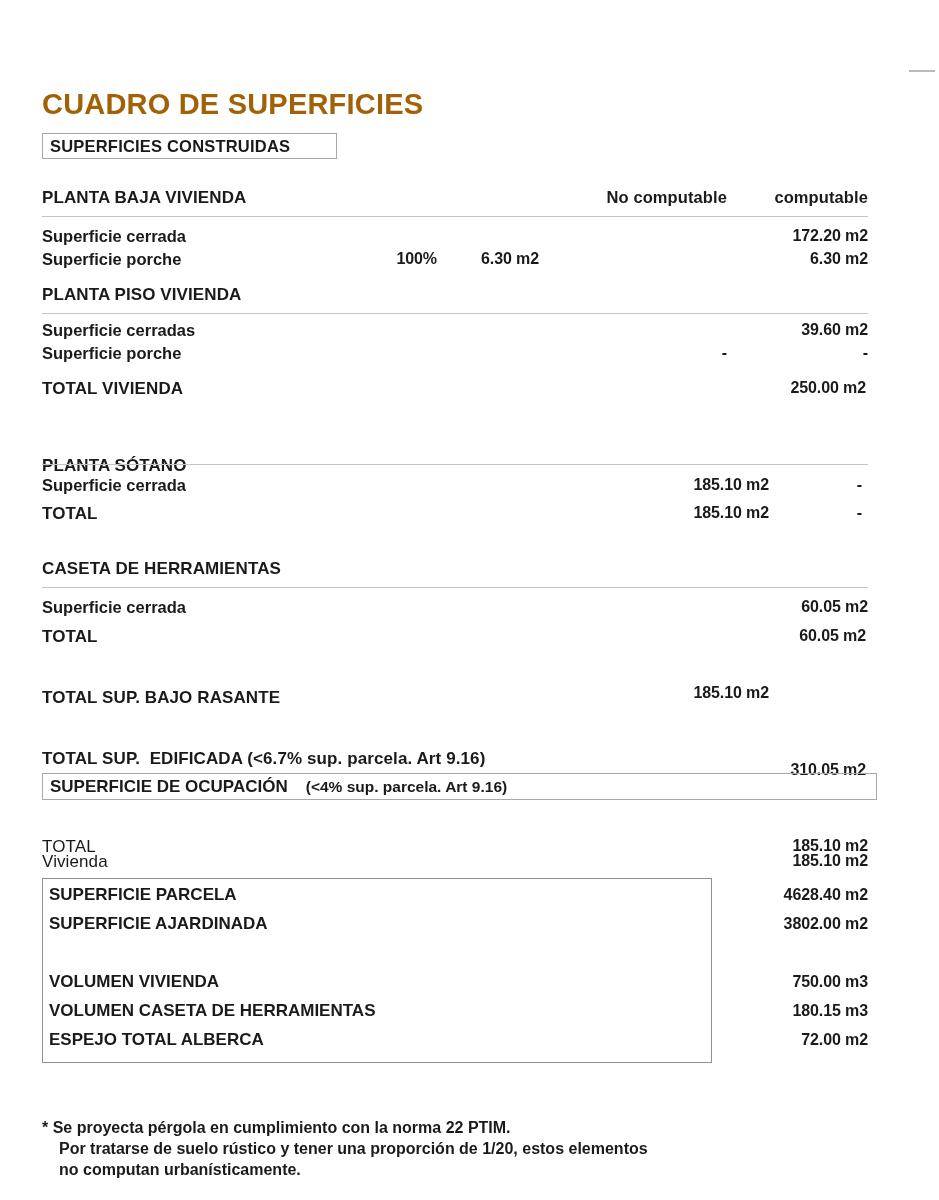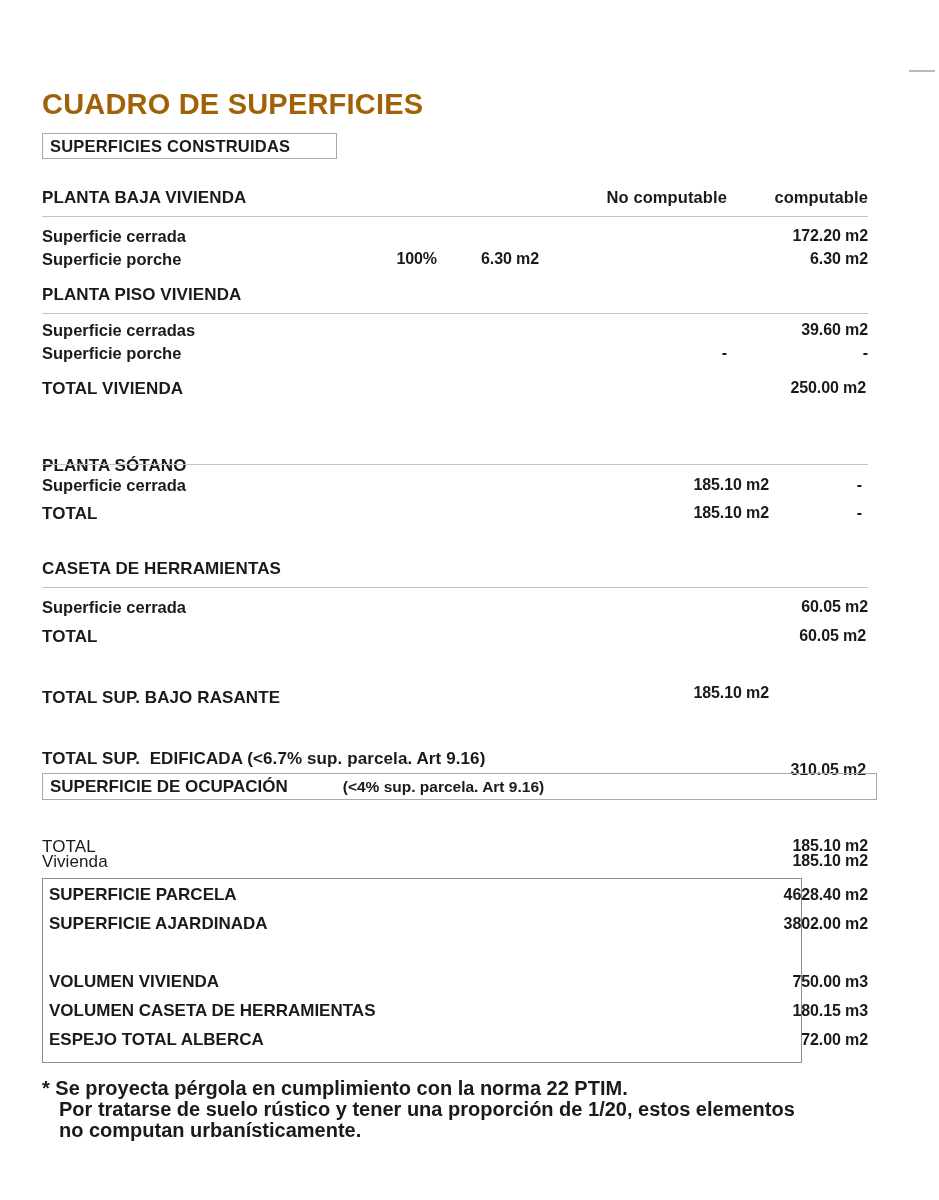--- a/index.html
+++ b/index.html
@@ -134,39 +134,38 @@
   .occ-box {
     position: absolute;
     left: 42px;
     top: 773px;
     width: 835px;
     height: 27px;
     border: 1px solid #a8a8a8;
     box-sizing: border-box;
     display: flex;
     align-items: center;
-    gap: 37px;
   }
   .occ-box .occ-title {
     padding-left: 7px;
     font-size: 17px;
     font-weight: bold;
   }
   .occ-box .occ-note {
     padding-left: 18px;
     font-size: 15.5px;
     font-weight: bold;
   }
 
   
   .sum-box {
     position: absolute;
     left: 42px;
     top: 878px;
-    width: 760px;
+    width: 670px;
     height: 185px;
     border: 1px solid #8f8f8f;
     box-sizing: border-box;
   }
   .sum-row {
     position: absolute;
     left: 0;
     width: 833px;
     height: 29px;
   }
@@ -182,23 +181,23 @@
     right: 8px;
     top: 1px;
     font-size: 16px;
     font-weight: bold;
     letter-spacing: -0.1px;
   }
 
   .footnote {
     position: absolute;
     left: 42px;
-    top: 1078px;
+    top: 1117px;
     width: 820px;
-    font-size: 20px;
+    font-size: 16px;
     font-weight: bold;
     line-height: 21px;
   }
   .footnote .fn-line {
     white-space: pre;
   }
   .footnote .fn-line.indent {
     padding-left: 17px;
   }
 </style>

